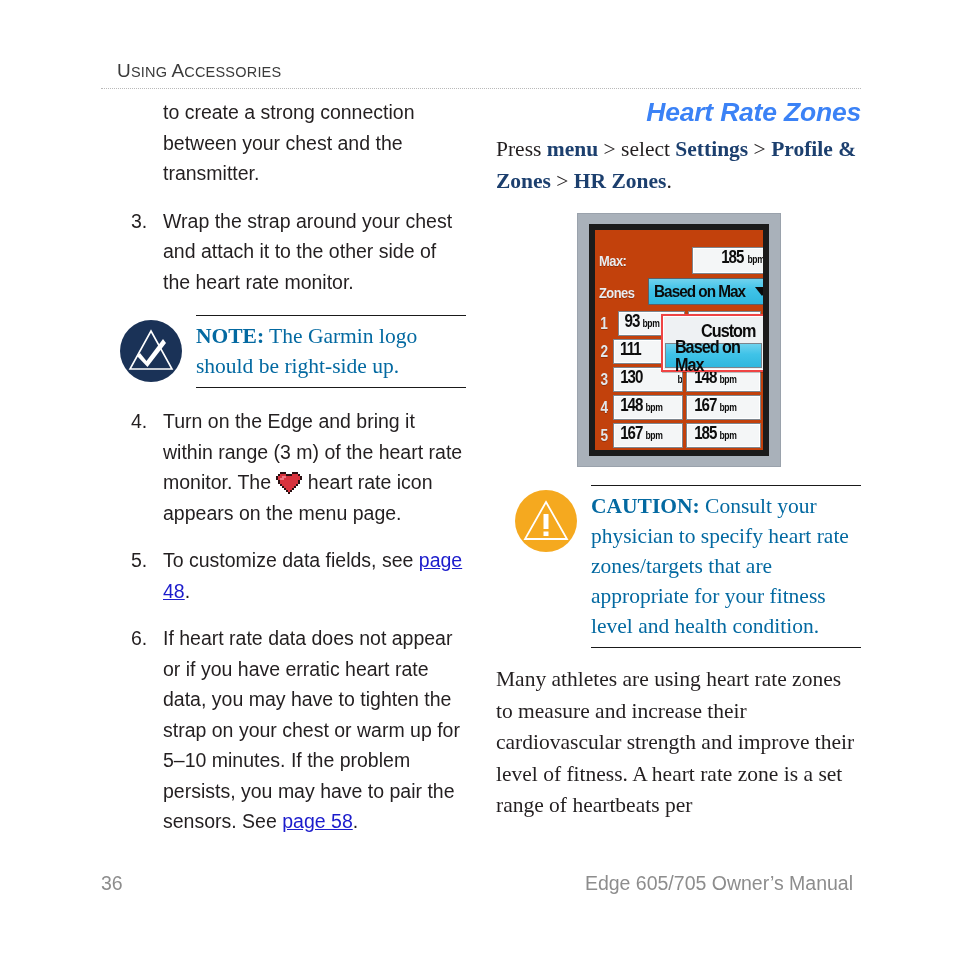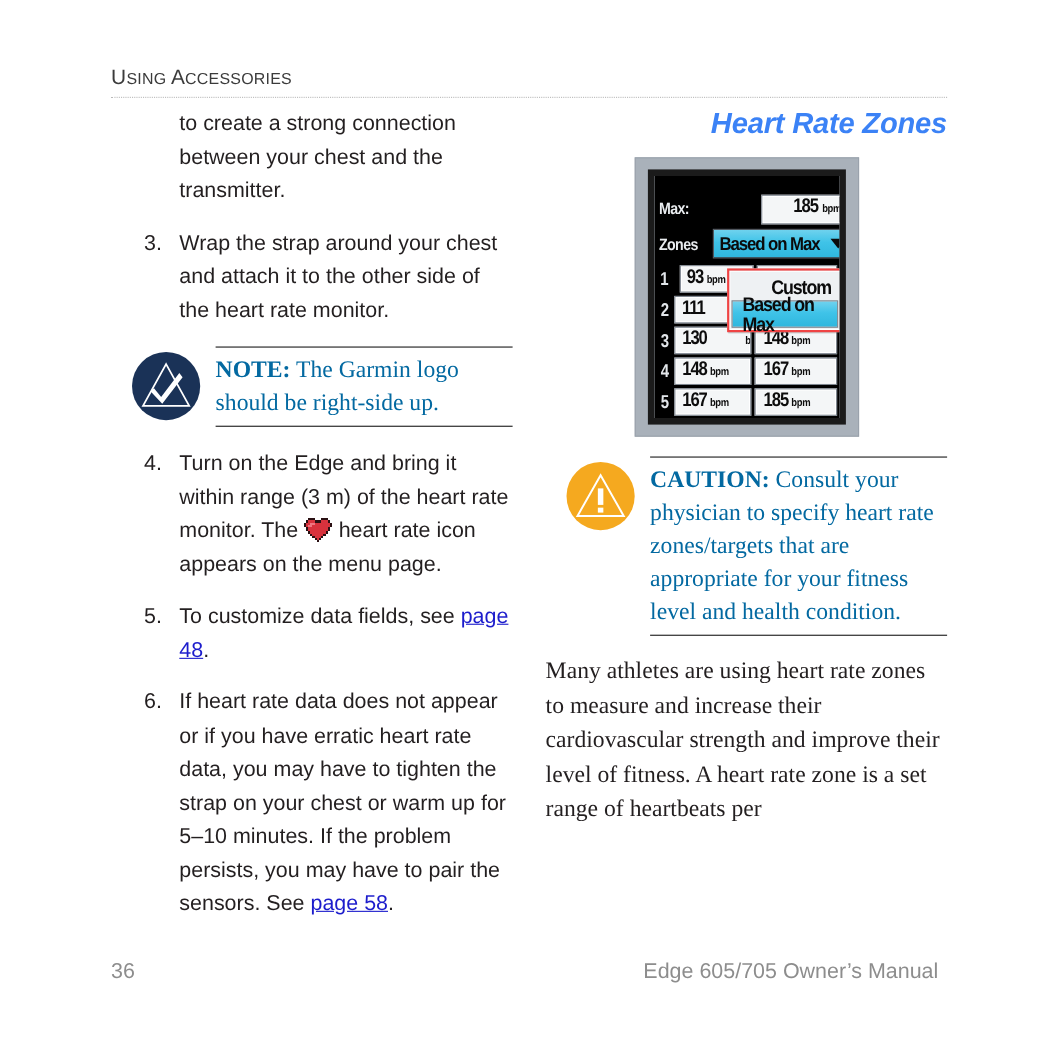--- a/index.html
+++ b/index.html
@@ -17,21 +17,21 @@
     position: relative;
     width: 954px;
     height: 954px;
     overflow: hidden;
     box-sizing: border-box;
   }
 
   
   .running-header {
     position: absolute;
-    left: 101px;
+    left: 117px;
     top: 60px;
     width: 760px;
   }
   .running-header .hdr-text {
     font-family: "Liberation Sans", sans-serif;
     font-size: 19px;
     color: #3b3b3b;
     letter-spacing: 0.2px;
     white-space: nowrap;
   }
@@ -170,21 +170,21 @@
     right: 11px;
     bottom: 10px;
     background: #b3bac2;
     border: 6px solid #1b1b1b;
     box-sizing: border-box;
     overflow: hidden;
   }
   .lcd {
     position: absolute;
     left: 0; top: 0; right: 0; bottom: 0;
-    background: #000000;
+    background: #c2410c;
     font-family: "Liberation Sans", sans-serif;
   }
   
   .lcd-label {
     color: #e9ecef;
     font-weight: bold;
     font-size: 15px;
     letter-spacing: -0.6px;
     text-shadow: 0 1px 0 rgba(0,0,0,0.28);
     transform: scaleX(0.86);
@@ -355,20 +355,21 @@
     <div class="li">
       <span class="num">6.</span><span>If heart rate data does not appear or if you have erratic heart rate data, you may have to tighten the strap on your chest or warm up for 5–10 minutes. If the problem persists, you may have to pair the sensors. See </span><a class="link" href="#">page 58</a><span>.</span>
     </div>
 
   </div>
 
   <div class="col col-right">
 
     <h2 class="section-title">Heart Rate Zones</h2>
 
+    <p class="serif-para"><span>Press </span><span class="nav">menu</span><span> &gt; select </span><span class="nav">Settings</span><span> &gt; </span><span class="nav">Profile &amp; Zones</span><span> &gt; </span><span class="nav">HR Zones</span><span>.</span></p>
 
     <div class="device-wrap">
       <div class="device">
         <div class="device-inner">
           <div class="lcd">
 
             <div class="lcd-row" style="left:4px; top:22px; width:100%;">
               <div class="lcd-label" style="width:60px;">Max:</div>
             </div>
             <div class="field" style="position:absolute; left:97px; top:17px; width:78px; height:27px; padding:0 3px 0 4px;">

